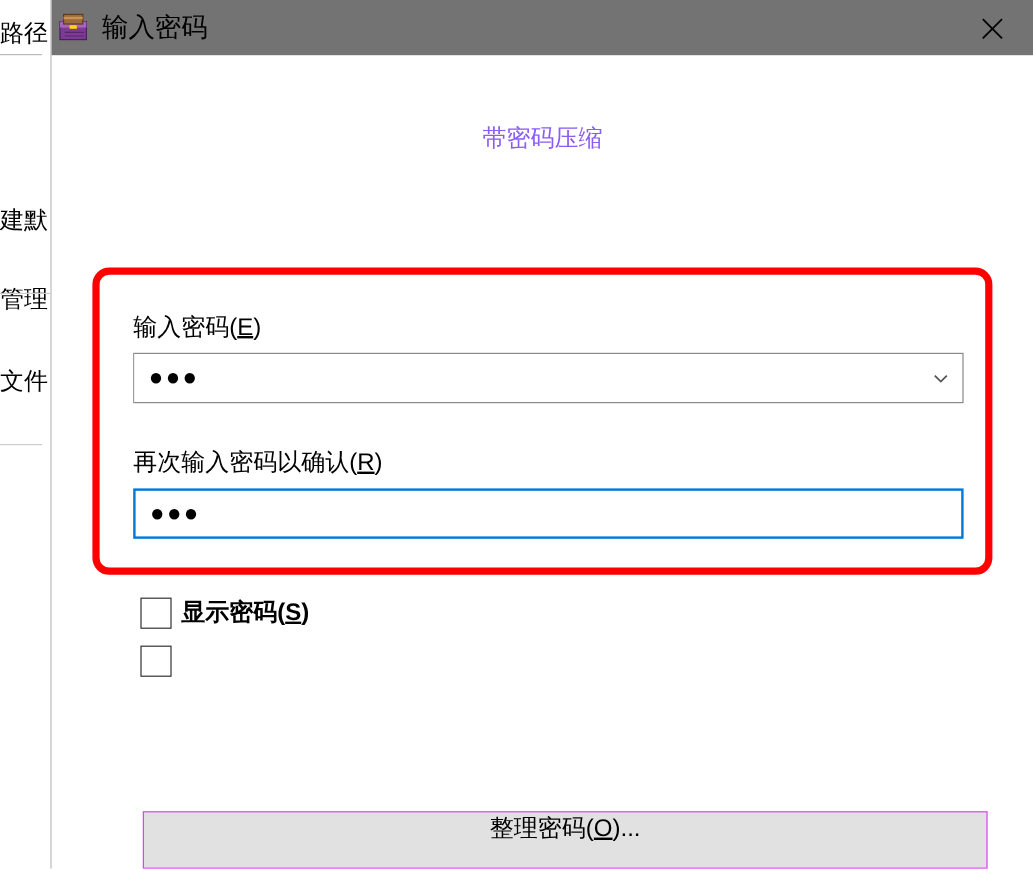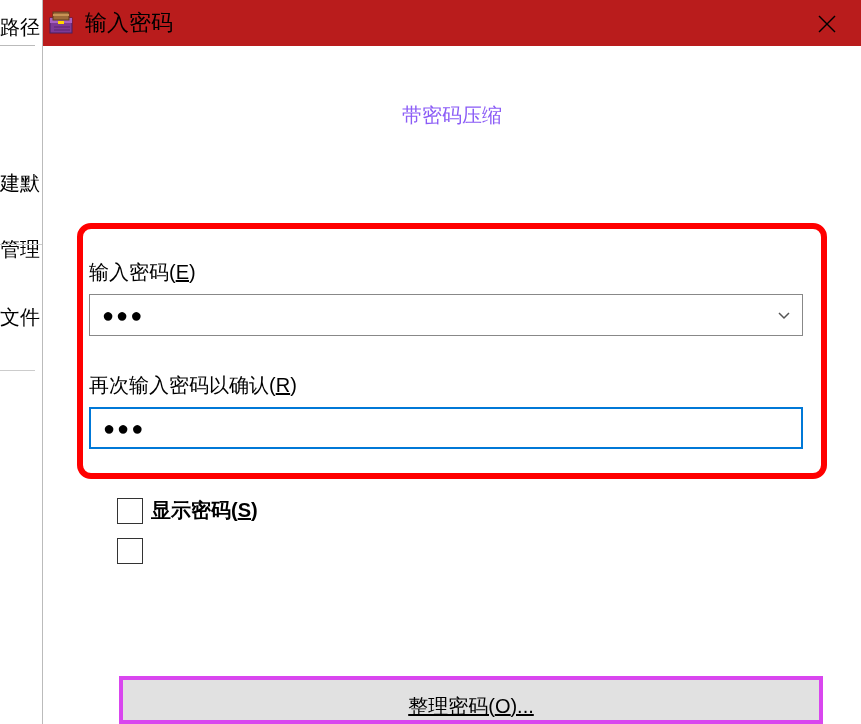--- a/index.html
+++ b/index.html
@@ -75,21 +75,21 @@
       width: 819px;
       height: 724px;
       background: #ffffff;
       border-left: 1px solid #bbb;
     }
     .titlebar {
       height: 46px;
       display: flex;
       align-items: center;
       padding-left: 4px;
-      background: #b91c1c;
+      background: #737373;
     }
     .titlebar-icon {
       width: 28px;
       height: 28px;
       margin-right: 10px;
       display: inline-block;
     }
     .title-text {
       font-size: 22px;
       color: #000;
@@ -115,21 +115,21 @@
     .subtitle {
       text-align: center;
       font-size: 20px;
       margin-top: 56px;
       color: #8b5cf6;
     }
     .highlight-box {
       border: 6px solid #ff0000;
       border-radius: 14px;
       margin-top: 94px;
-      padding: 30px 18px 24px 6px;
+      padding: 30px 18px 24px 28px;
     }
     .field-label {
       font-size: 20px;
       color: #000;
       margin-bottom: 8px;
     }
     .underline {
       text-decoration: underline;
     }
     .combo-wrap {
@@ -195,27 +195,26 @@
       background: #fff;
       cursor: pointer;
     }
     .bottom-btn {
       position: absolute;
       left: 76px;
       right: 38px;
       bottom: 0;
       height: 48px;
       background: #e1e1e1;
-      border: 4px solid #d946ef;
-      display: flex;
-      align-items: flex-end;
+      border: 1px solid #d946ef;
+      display: flex;
+      align-items: flex-start;
       justify-content: center;
       font-size: 20px;
       cursor: pointer;
-      text-decoration: underline;
     }
   </style>
 </head>
 <body>
 
 <div class="background-window">
   <div class="bg-line-1"></div>
   <span class="bg-label bg-label-1">路径</span>
   <span class="bg-label bg-label-2">建默</span>
   <div class="bg-cutoff-rect"></div>

